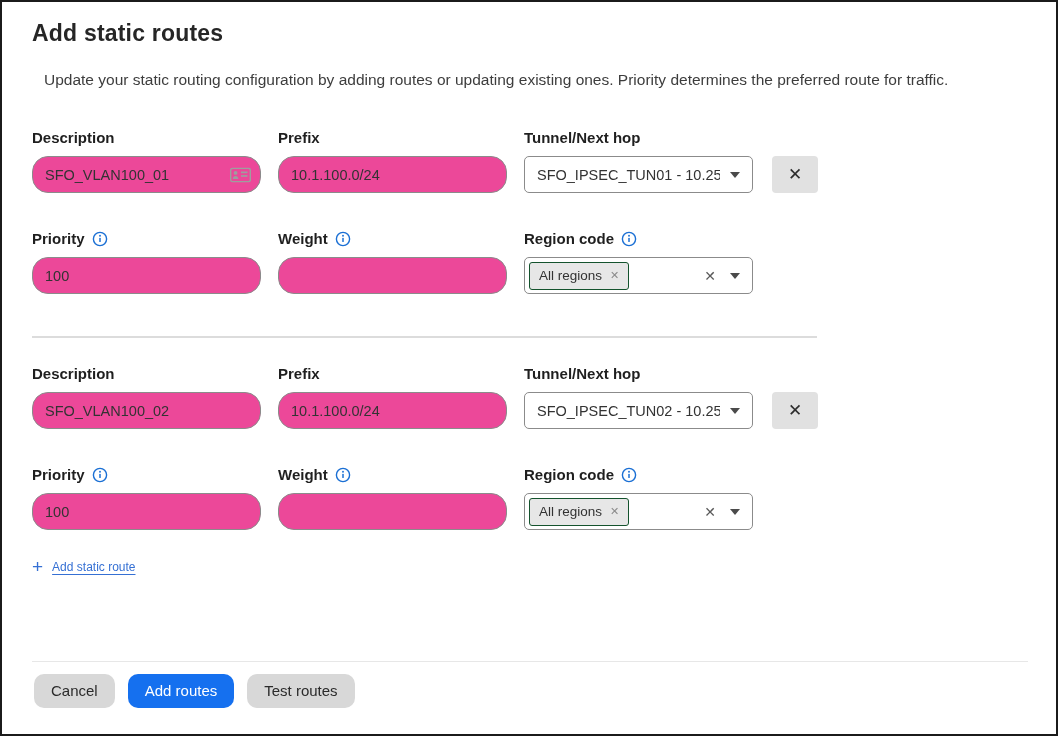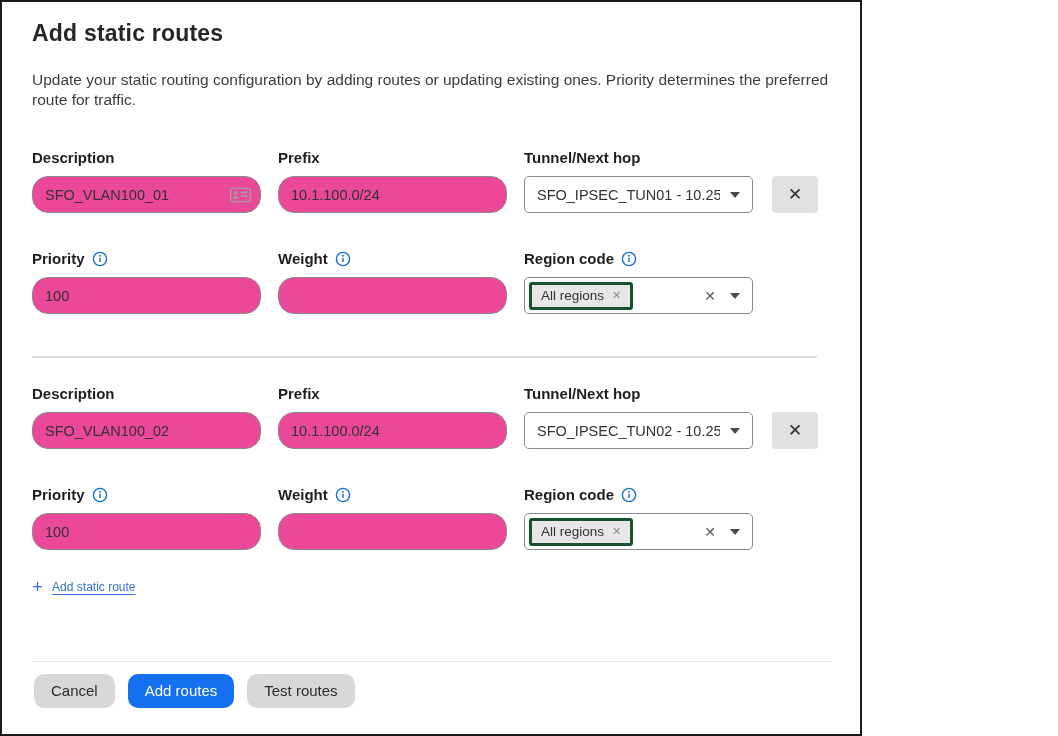--- a/index.html
+++ b/index.html
@@ -1,41 +1,41 @@
 <!DOCTYPE html>
 <html><head>
 <meta charset="utf-8">
 <style>
   * { box-sizing: border-box; }
   html, body { margin: 0; padding: 0; background: #fff; }
   body { font-family: "Liberation Sans", sans-serif; color: #242424; }
 
   .page {
-    width: 862px; height: 736px;
+    width: 1058px; height: 736px;
     border: 2px solid #1b1b1b;
     background: #fff;
     position: relative;
     padding: 14px 28px 0 30px;
     overflow: hidden;
   }
 
   .page-title {
     font-size: 23px;
     font-weight: 700;
     letter-spacing: 0.2px;
     color: #262626;
     margin: 2px 0 0 0;
     line-height: 30px;
   }
 
   .para {
     font-size: 15.5px;
     color: #3d3d3d;
     line-height: 20px;
-    margin: 0;
+    margin: 12px;
   }
   .para.intro { margin-top: 22px; }
   .para.note  { margin-top: 30px; }
 
   .route-section.first { margin-top: 38px; }
   .route-section.second { margin-top: 26px; }
 
   .field-row {
     display: flex;
     gap: 17px;
@@ -105,21 +105,21 @@
     flex: 0 0 auto;
     margin-left: 10px;
   }
 
   .select-box.region { padding: 0 12px 0 4px; }
   .chip {
     display: inline-flex;
     align-items: center;
     gap: 8px;
     background: #e7e7e7;
-    border: 3px solid #14532d;
+    border: 1px solid #14532d;
     border-radius: 3px;
     height: 28px;
     padding: 0 9px;
     font-size: 13.5px;
     color: #333;
     flex: 0 0 auto;
   }
   .chip-x { font-size: 11px; color: #8a8a8a; cursor: pointer; }
   .spacer { flex: 1 1 auto; }
   .clear-x { font-size: 14px; color: #595959; cursor: pointer; margin-right: 4px; }

